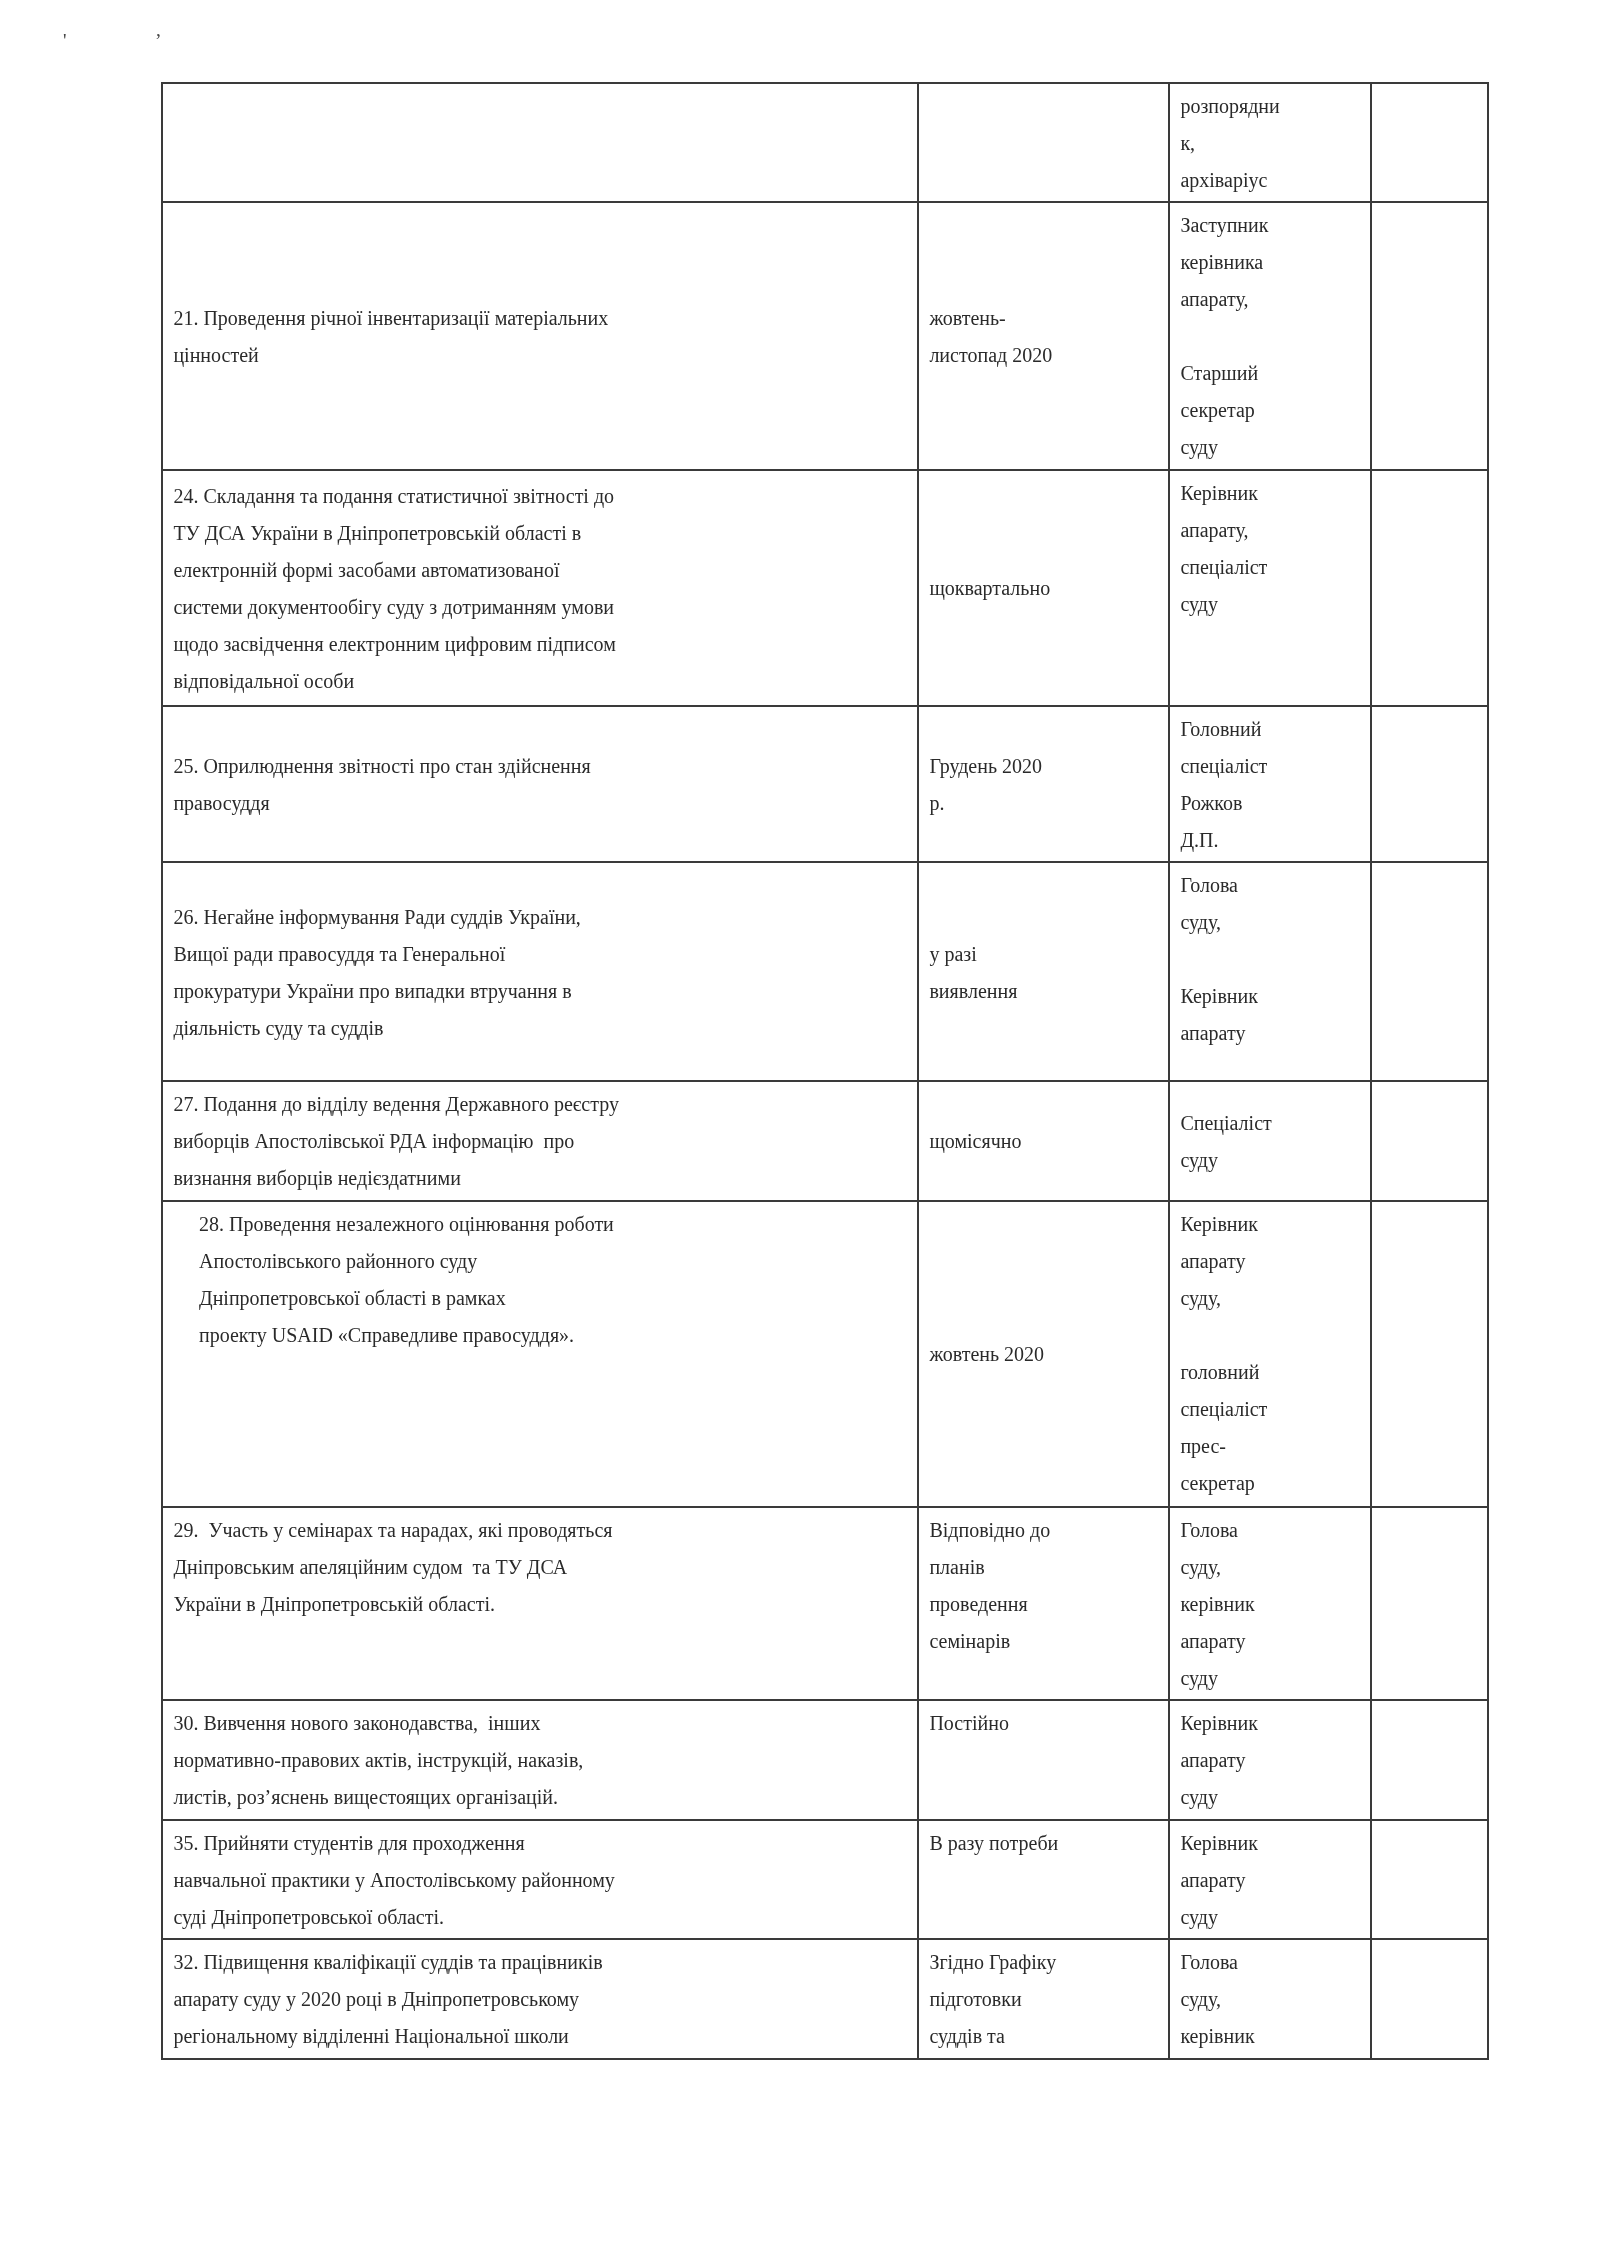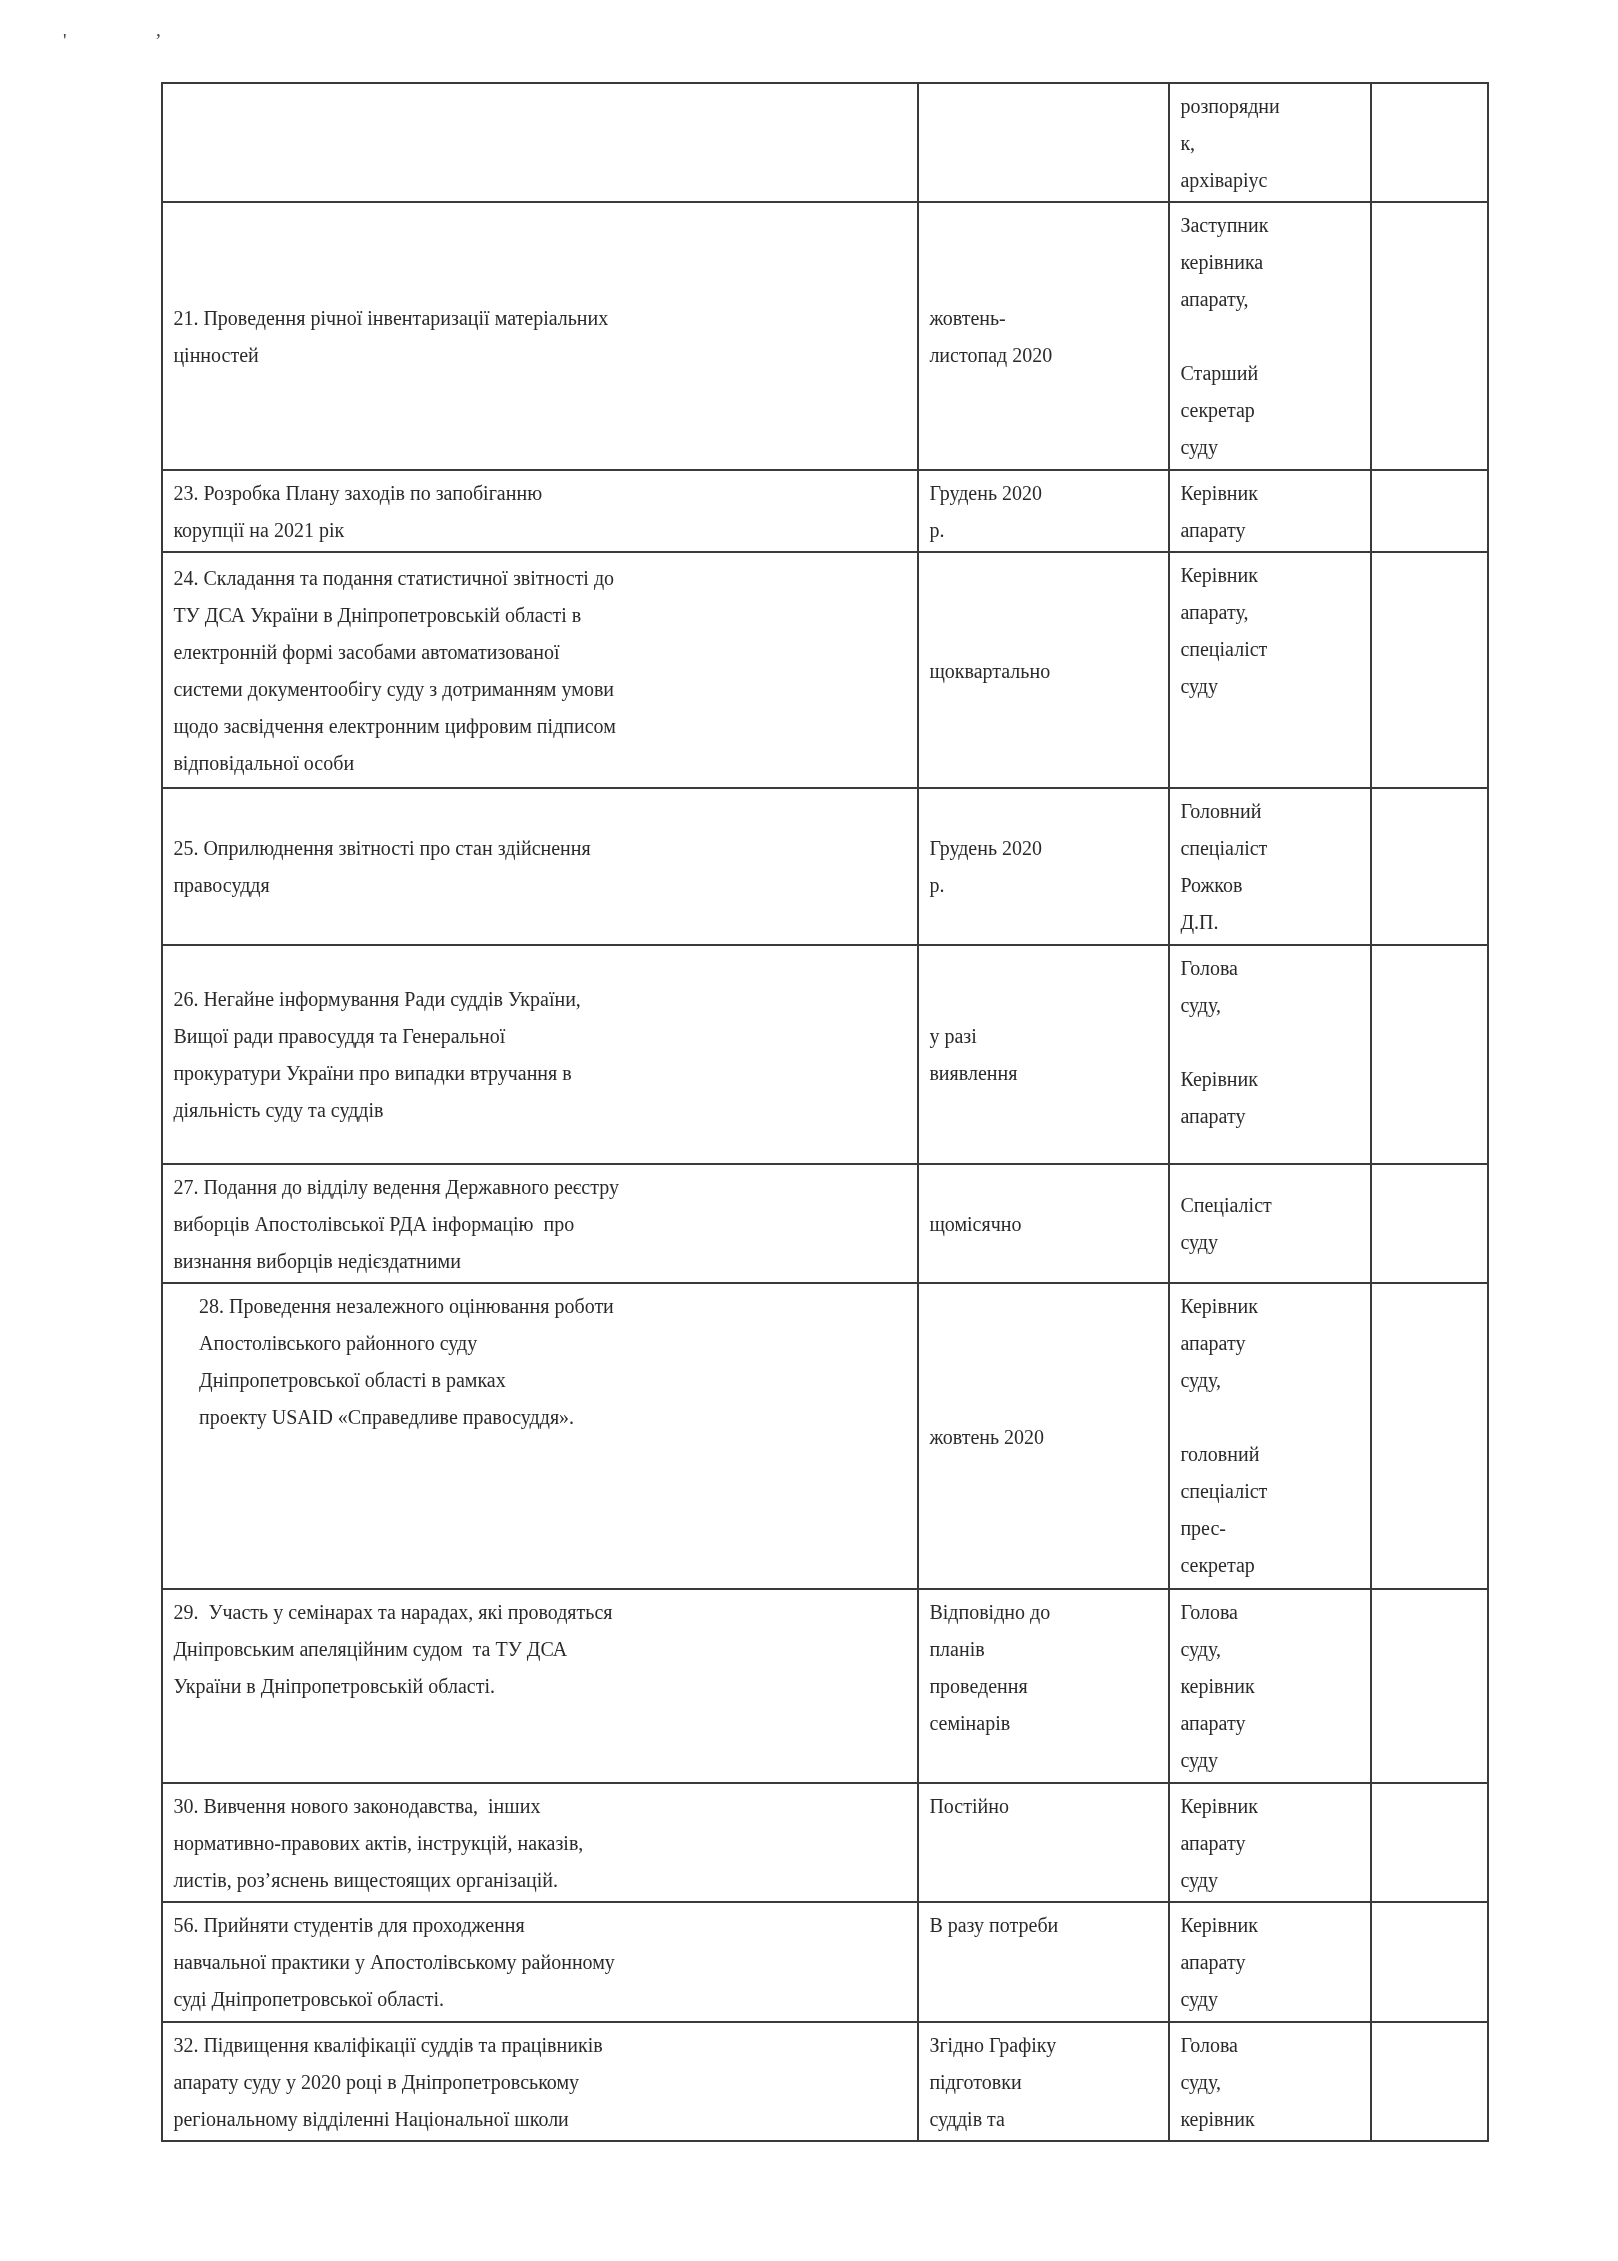--- a/index.html
+++ b/index.html
@@ -52,35 +52,20 @@
           <span class="line">Заступник</span>
           <span class="line">керівника</span>
           <span class="line">апарату,</span>
           <span class="line">&nbsp;</span>
           <span class="line">Старший</span>
           <span class="line">секретар</span>
           <span class="line">суду</span>
         </td>
         <td></td>
       </tr>
-      <tr style="height: 70px;">
-        <td style="vertical-align: top;">
-          <span class="line">23. Розробка Плану заходів по запобіганню</span>
-          <span class="line">корупції на 2021 рік</span>
-        </td>
-        <td style="vertical-align: top;">
-          <span class="line">Грудень 2020</span>
-          <span class="line">р.</span>
-        </td>
-        <td style="vertical-align: top;">
-          <span class="line">Керівник</span>
-          <span class="line">апарату</span>
-        </td>
-        <td></td>
-      </tr>
       <tr style="height: 236px;">
         <td style="vertical-align: middle;">
           <span class="line">24. Складання та подання статистичної звітності до</span>
           <span class="line">ТУ ДСА України в Дніпропетровській області в</span>
           <span class="line">електронній формі засобами автоматизованої</span>
           <span class="line">системи документообігу суду з дотриманням умови</span>
           <span class="line">щодо засвідчення електронним цифровим підписом</span>
           <span class="line">відповідальної особи</span>
         </td>
         <td style="vertical-align: middle;">
@@ -200,21 +185,21 @@
         </td>
         <td style="vertical-align: top;">
           <span class="line">Керівник</span>
           <span class="line">апарату</span>
           <span class="line">суду</span>
         </td>
         <td></td>
       </tr>
       <tr style="height: 101px;">
         <td style="vertical-align: top;">
-          <span class="line">56. Прийняти студентів для проходження</span>
+          <span class="line">35. Прийняти студентів для проходження</span>
           <span class="line">навчальної практики у Апостолівському районному</span>
           <span class="line">суді Дніпропетровської області.</span>
         </td>
         <td style="vertical-align: top;">
           <span class="line">В разу потреби</span>
         </td>
         <td style="vertical-align: top;">
           <span class="line">Керівник</span>
           <span class="line">апарату</span>
           <span class="line">суду</span>

